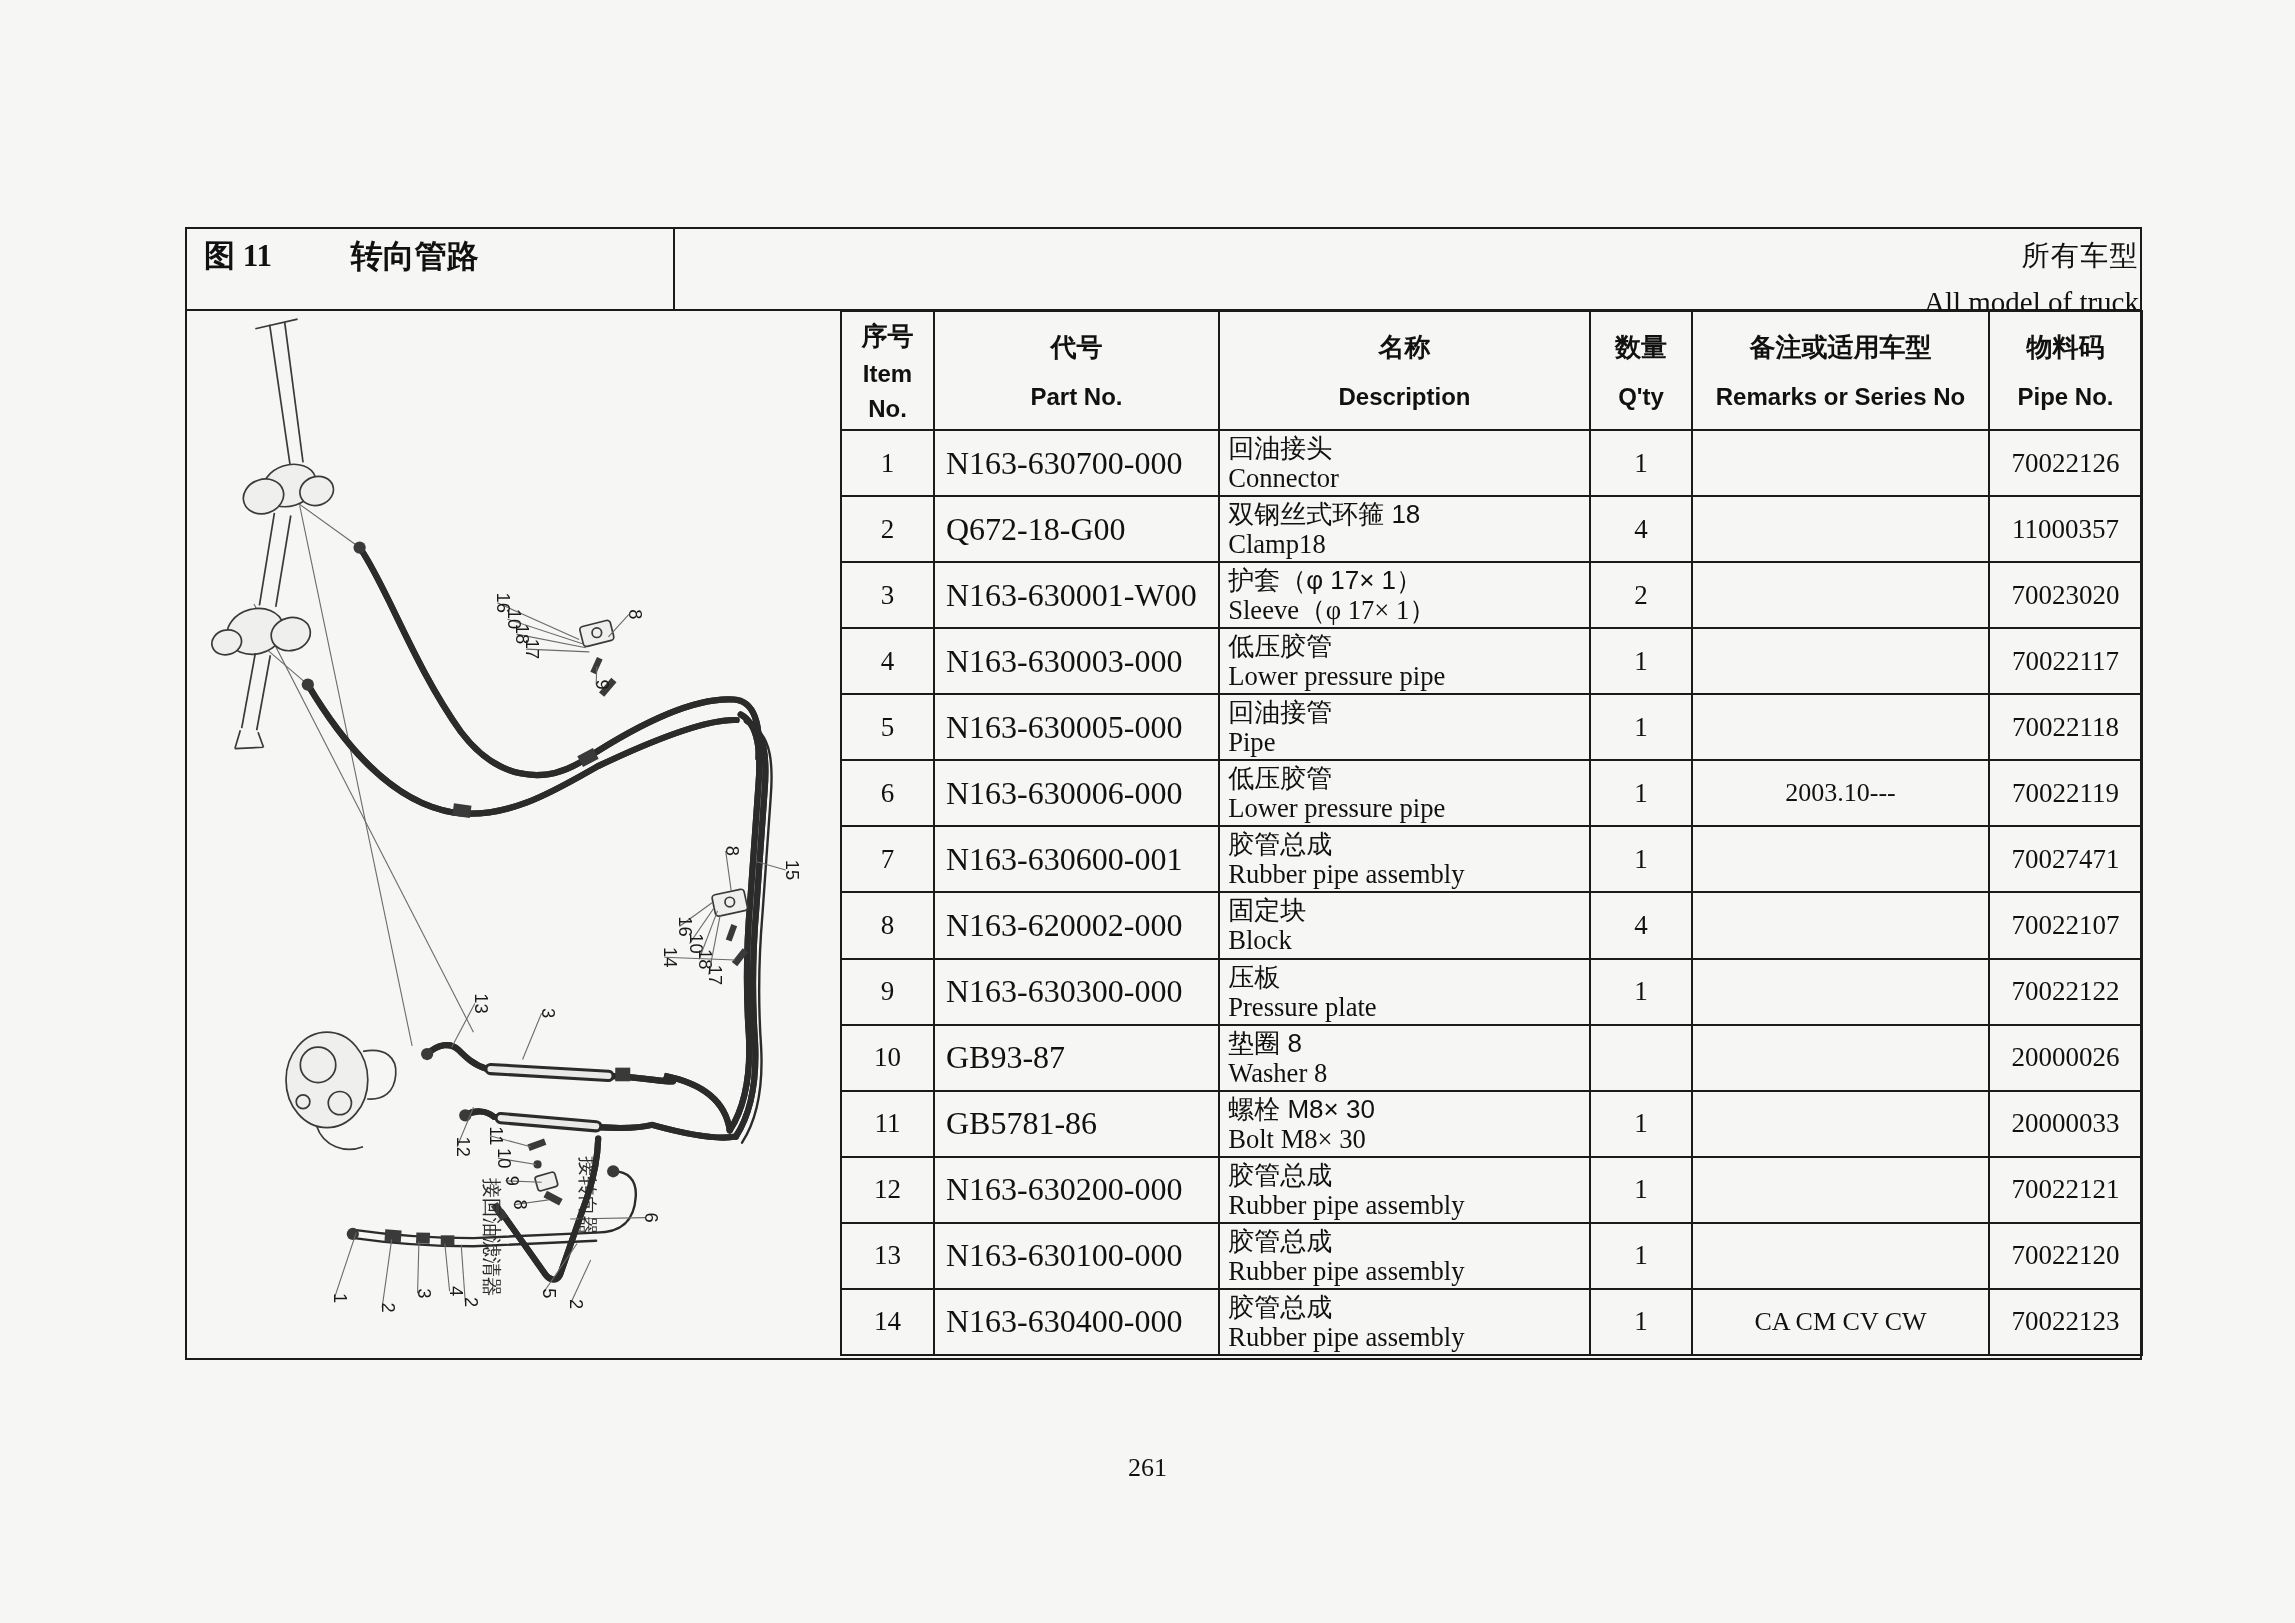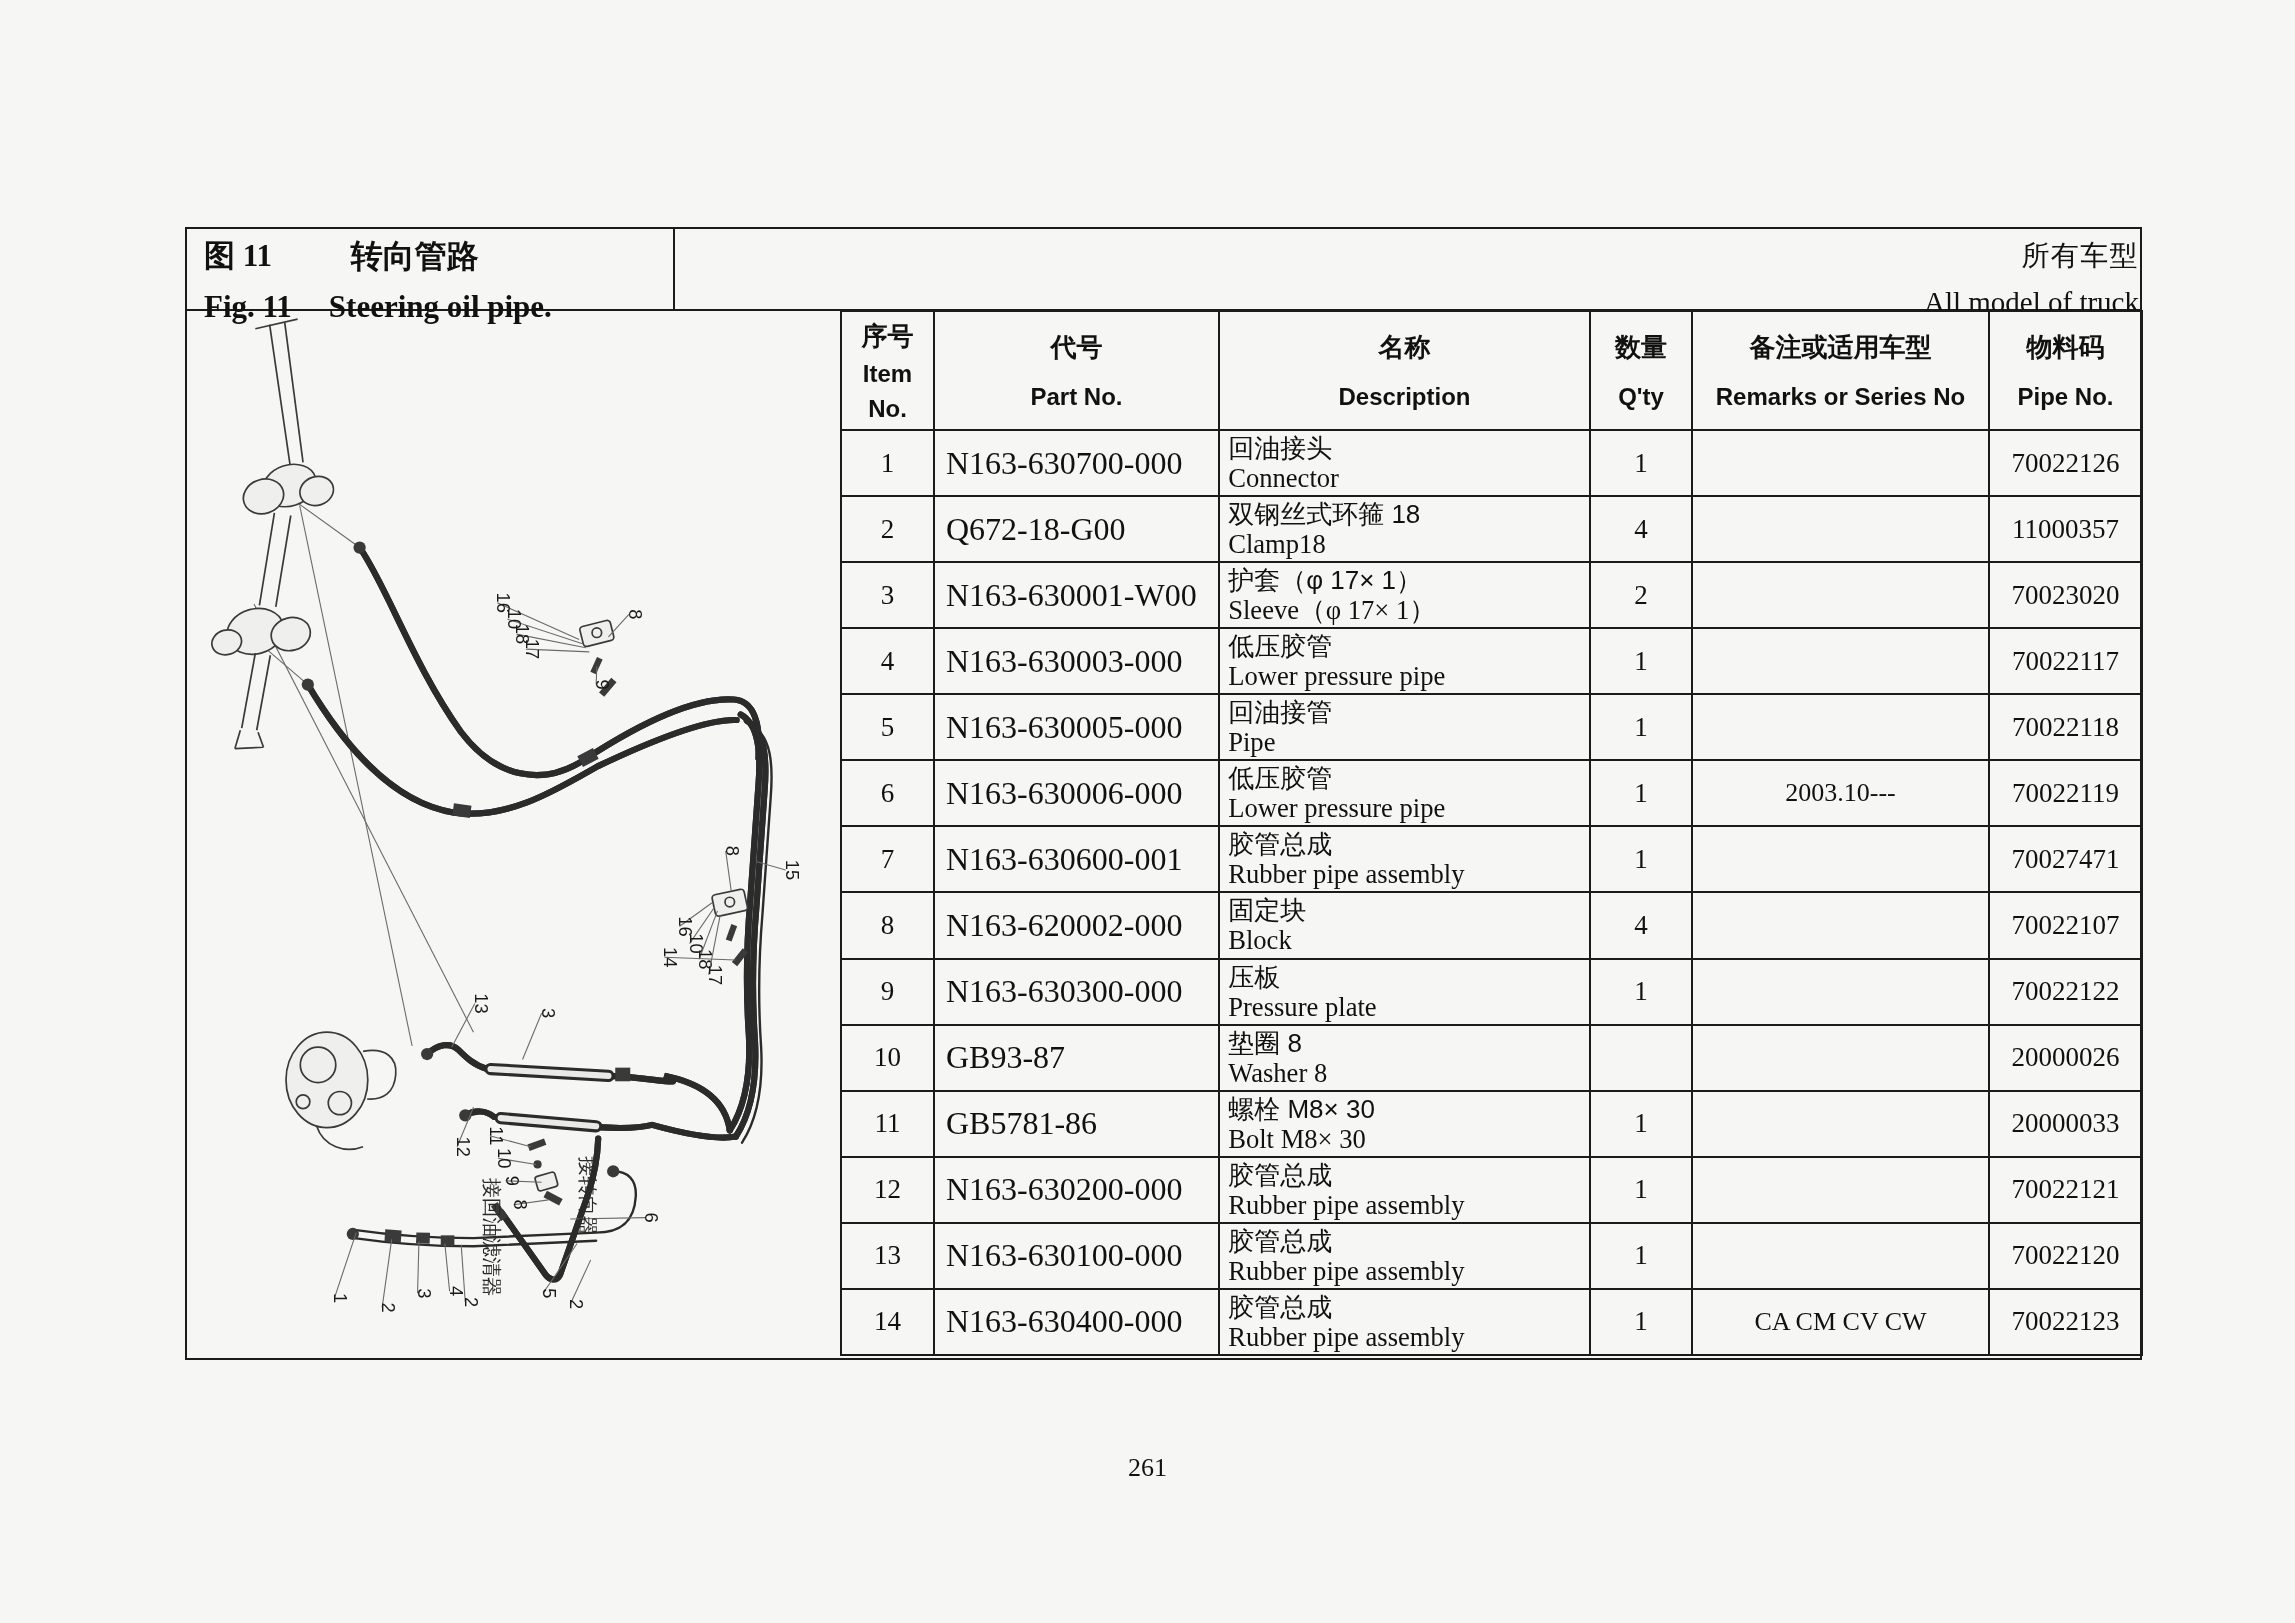--- a/index.html
+++ b/index.html
@@ -61,25 +61,20 @@
 
 <div class="abs outer-frame"></div>
 <div class="abs vline-header"></div>
 <div class="abs hline-header"></div>
 
 <div class="abs title-block">
   <div class="title-cn">
     <span class="fig-no">图 11</span>
     <span class="gap"></span>
     <span>转向管路</span>
-  </div>
-  <div class="title-en">
-    <span>Fig. 11</span>
-    <span class="gap"></span>
-    <span>Steering oil pipe.</span>
   </div>
 </div>
 
 <div class="abs model-block">
   <div class="model-cn">所有车型</div>
   <div class="model-en">All model of truck</div>
 </div>
 
 <svg id="diagram-svg" width="652" height="1045" viewBox="0 0 956 1533">
 

